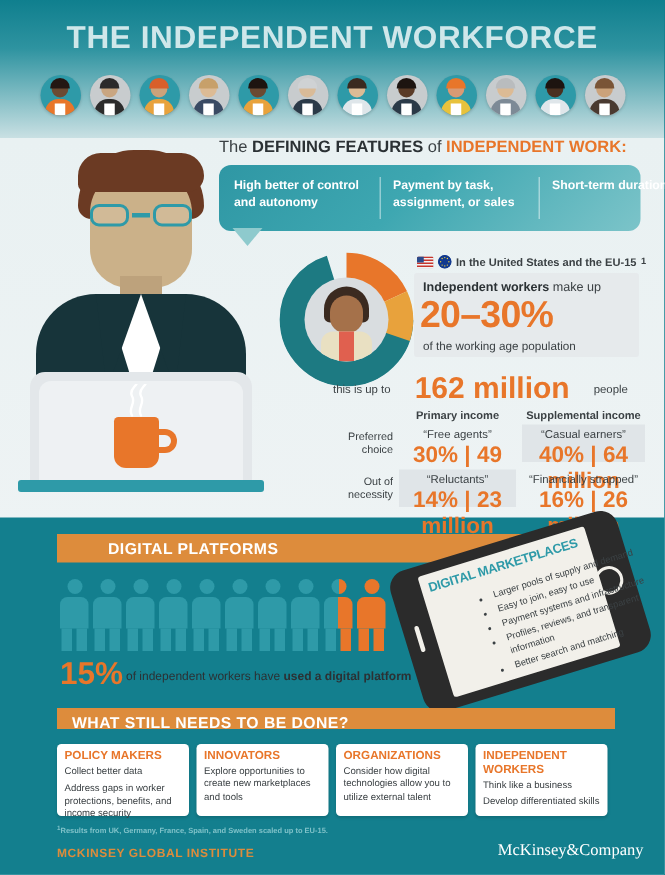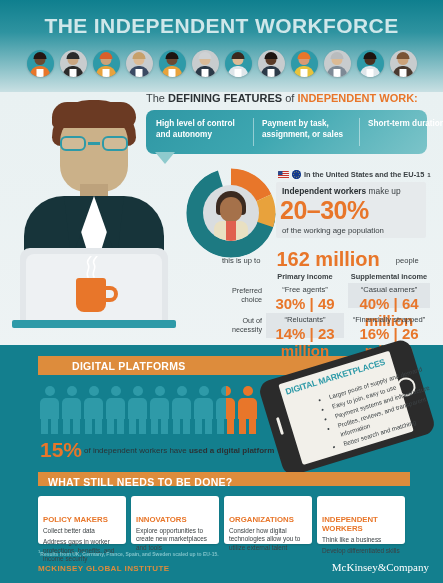--- a/index.html
+++ b/index.html
@@ -161,21 +161,21 @@
       letter-spacing:-0.2px;}
   .pm-list{position:absolute;left:5px;top:16px;width:108px;font-size:6.2px;color:#3b4144;
       line-height:1.5;}
   .pm-list li{margin-bottom:0.5px;}
 
   
   .ws-banner{position:absolute;left:38px;top:472px;width:372px;height:14px;background:#dd8c3c;}
   .ws-banner span{position:absolute;left:10px;top:3.5px;font-size:10.5px;font-weight:bold;
       color:#fff;letter-spacing:0.3px;}
   .cards{position:absolute;left:38px;top:496px;width:372px;height:48px;display:flex;gap:5px;}
-  .card{width:88px;background:#fff;border-radius:3px;padding:20px 5px;box-sizing:border-box;
+  .card{width:88px;background:#fff;border-radius:3px;padding:4px 5px;box-sizing:border-box;
       box-shadow:0 1px 2px rgba(0,0,0,0.15);}
   .card h4{margin:0 0 2px 0;font-size:7.8px;font-weight:bold;color:#e8762a;line-height:1.15;
       text-transform:uppercase;}
   .card p{margin:0 0 3px 0;font-size:6.4px;color:#3b4144;line-height:1.3;}
 
   .footnote{position:absolute;left:38px;top:549px;font-size:5px;font-weight:bold;color:#7fc2c9;}
   .mgi{position:absolute;left:38px;top:564px;font-size:8px;font-weight:bold;color:#dd8c3c;
       letter-spacing:0.4px;}
   .mck{position:absolute;right:14px;top:561px;font-size:11px;color:#fff;
       font-family:"Liberation Serif",serif;}
@@ -290,21 +290,21 @@
     </svg>
     <div class="mug"></div>
     <div class="mug-handle"></div>
     <div class="laptop-base"></div>
   </div>
 
   <div class="feat-head">
     <span>The </span><b>DEFINING FEATURES</b><span> of </span><span class="or">INDEPENDENT WORK:</span>
   </div>
   <div class="bubble">
-    <div class="bcol" style="left:10px;width:88px;">High level of control and autonomy</div>
+    <div class="bcol" style="left:10px;width:88px;">High better of control and autonomy</div>
     <div class="bsep" style="left:107px;"></div>
     <div class="bcol" style="left:116px;width:88px;">Payment by task, assignment, or sales</div>
     <div class="bsep" style="left:213px;"></div>
     <div class="bcol" style="left:222px;width:88px;">Short-term duration</div>
   </div>
   <div class="bubble-tail"></div>
 
   <svg class="donut" viewBox="0 0 100 100">
     <circle cx="50" cy="50" r="38" fill="none" stroke="#1d7a82" stroke-width="23" stroke-dasharray="167 72" stroke-dashoffset="-60" transform="rotate(-90 50 50)"></circle>
     <circle cx="50" cy="50" r="38" fill="none" stroke="#e8762a" stroke-width="23" stroke-dasharray="43 196" stroke-dashoffset="0" transform="rotate(-90 50 50)"></circle>

